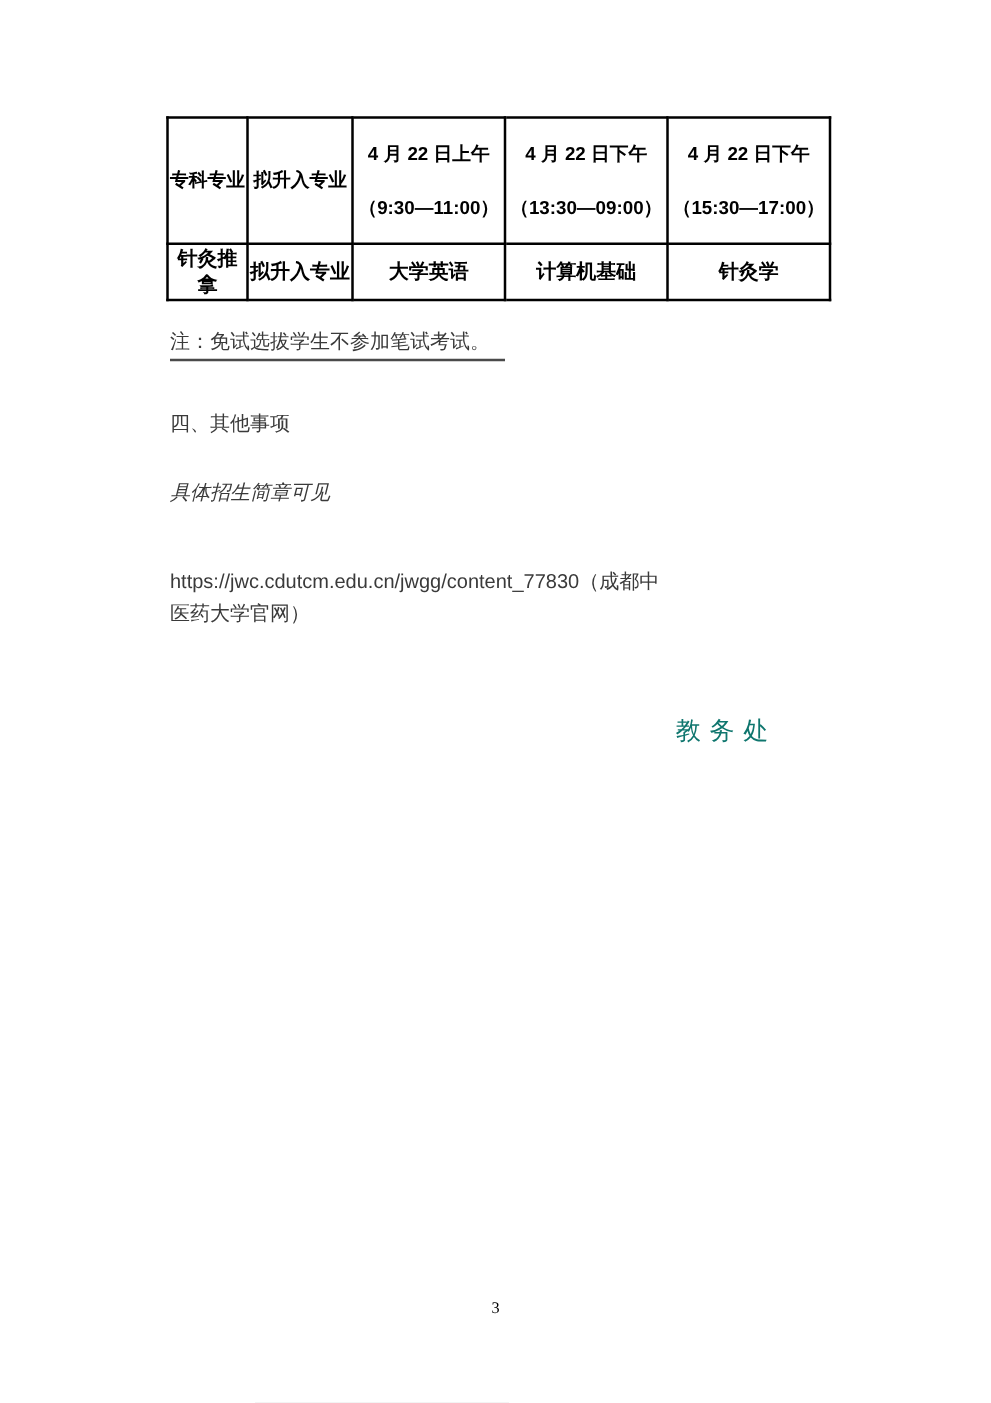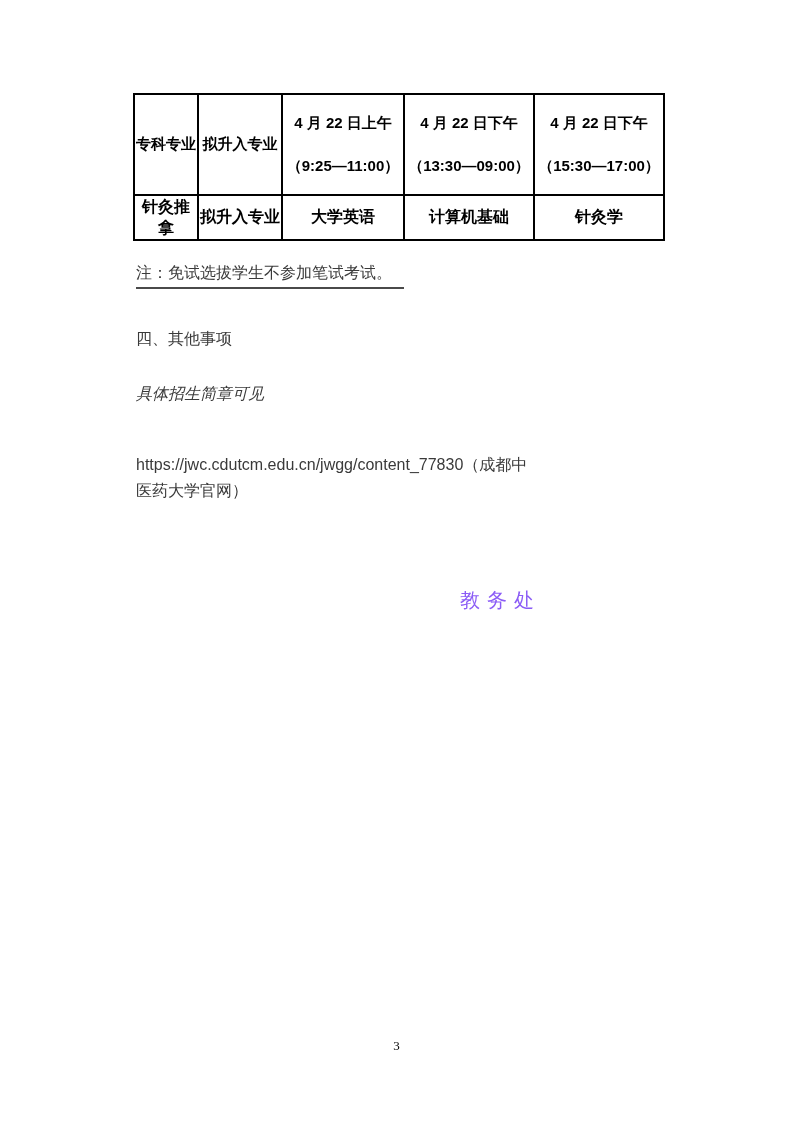--- a/index.html
+++ b/index.html
@@ -64,23 +64,24 @@
   }
   .section-heading { top: 329px; }
   .body-line-0 { top: 384px; font-style: italic; }
   .body-line-1 { top: 435px; margin-top: 20px; }
   .body-line-2 { top: 481px; }
 
   
   .signature-block {
     position: absolute;
     left: 460px;
-    top: 587px;
+    top: 571px;
     width: 242px;
-    color: #8b5cf6;
+    text-align: center;
+    color: #0f766e;
     font-family: "Liberation Serif", serif;
   }
   .signature-office {
     font-size: 20px;
     letter-spacing: 7px;
     margin-bottom: 21px;
   }
   .signature-date {
     font-size: 19px;
   }
@@ -115,21 +116,21 @@
           <tr class="header-row">
         <td>
           <span>专科专业</span>
         </td>
         <td>
           <span>拟升入专业</span>
         </td>
         <td class="session-cell">
           <div class="session-inner">
             <div>4 月 22 日上午</div>
-            <div>（9:25—11:00）</div>
+            <div>（9:30—11:00）</div>
           </div>
         </td>
         <td class="session-cell">
           <div class="session-inner">
             <div>4 月 22 日下午</div>
             <div>（13:30—09:00）</div>
           </div>
         </td>
         <td class="session-cell">
           <div class="session-inner">

